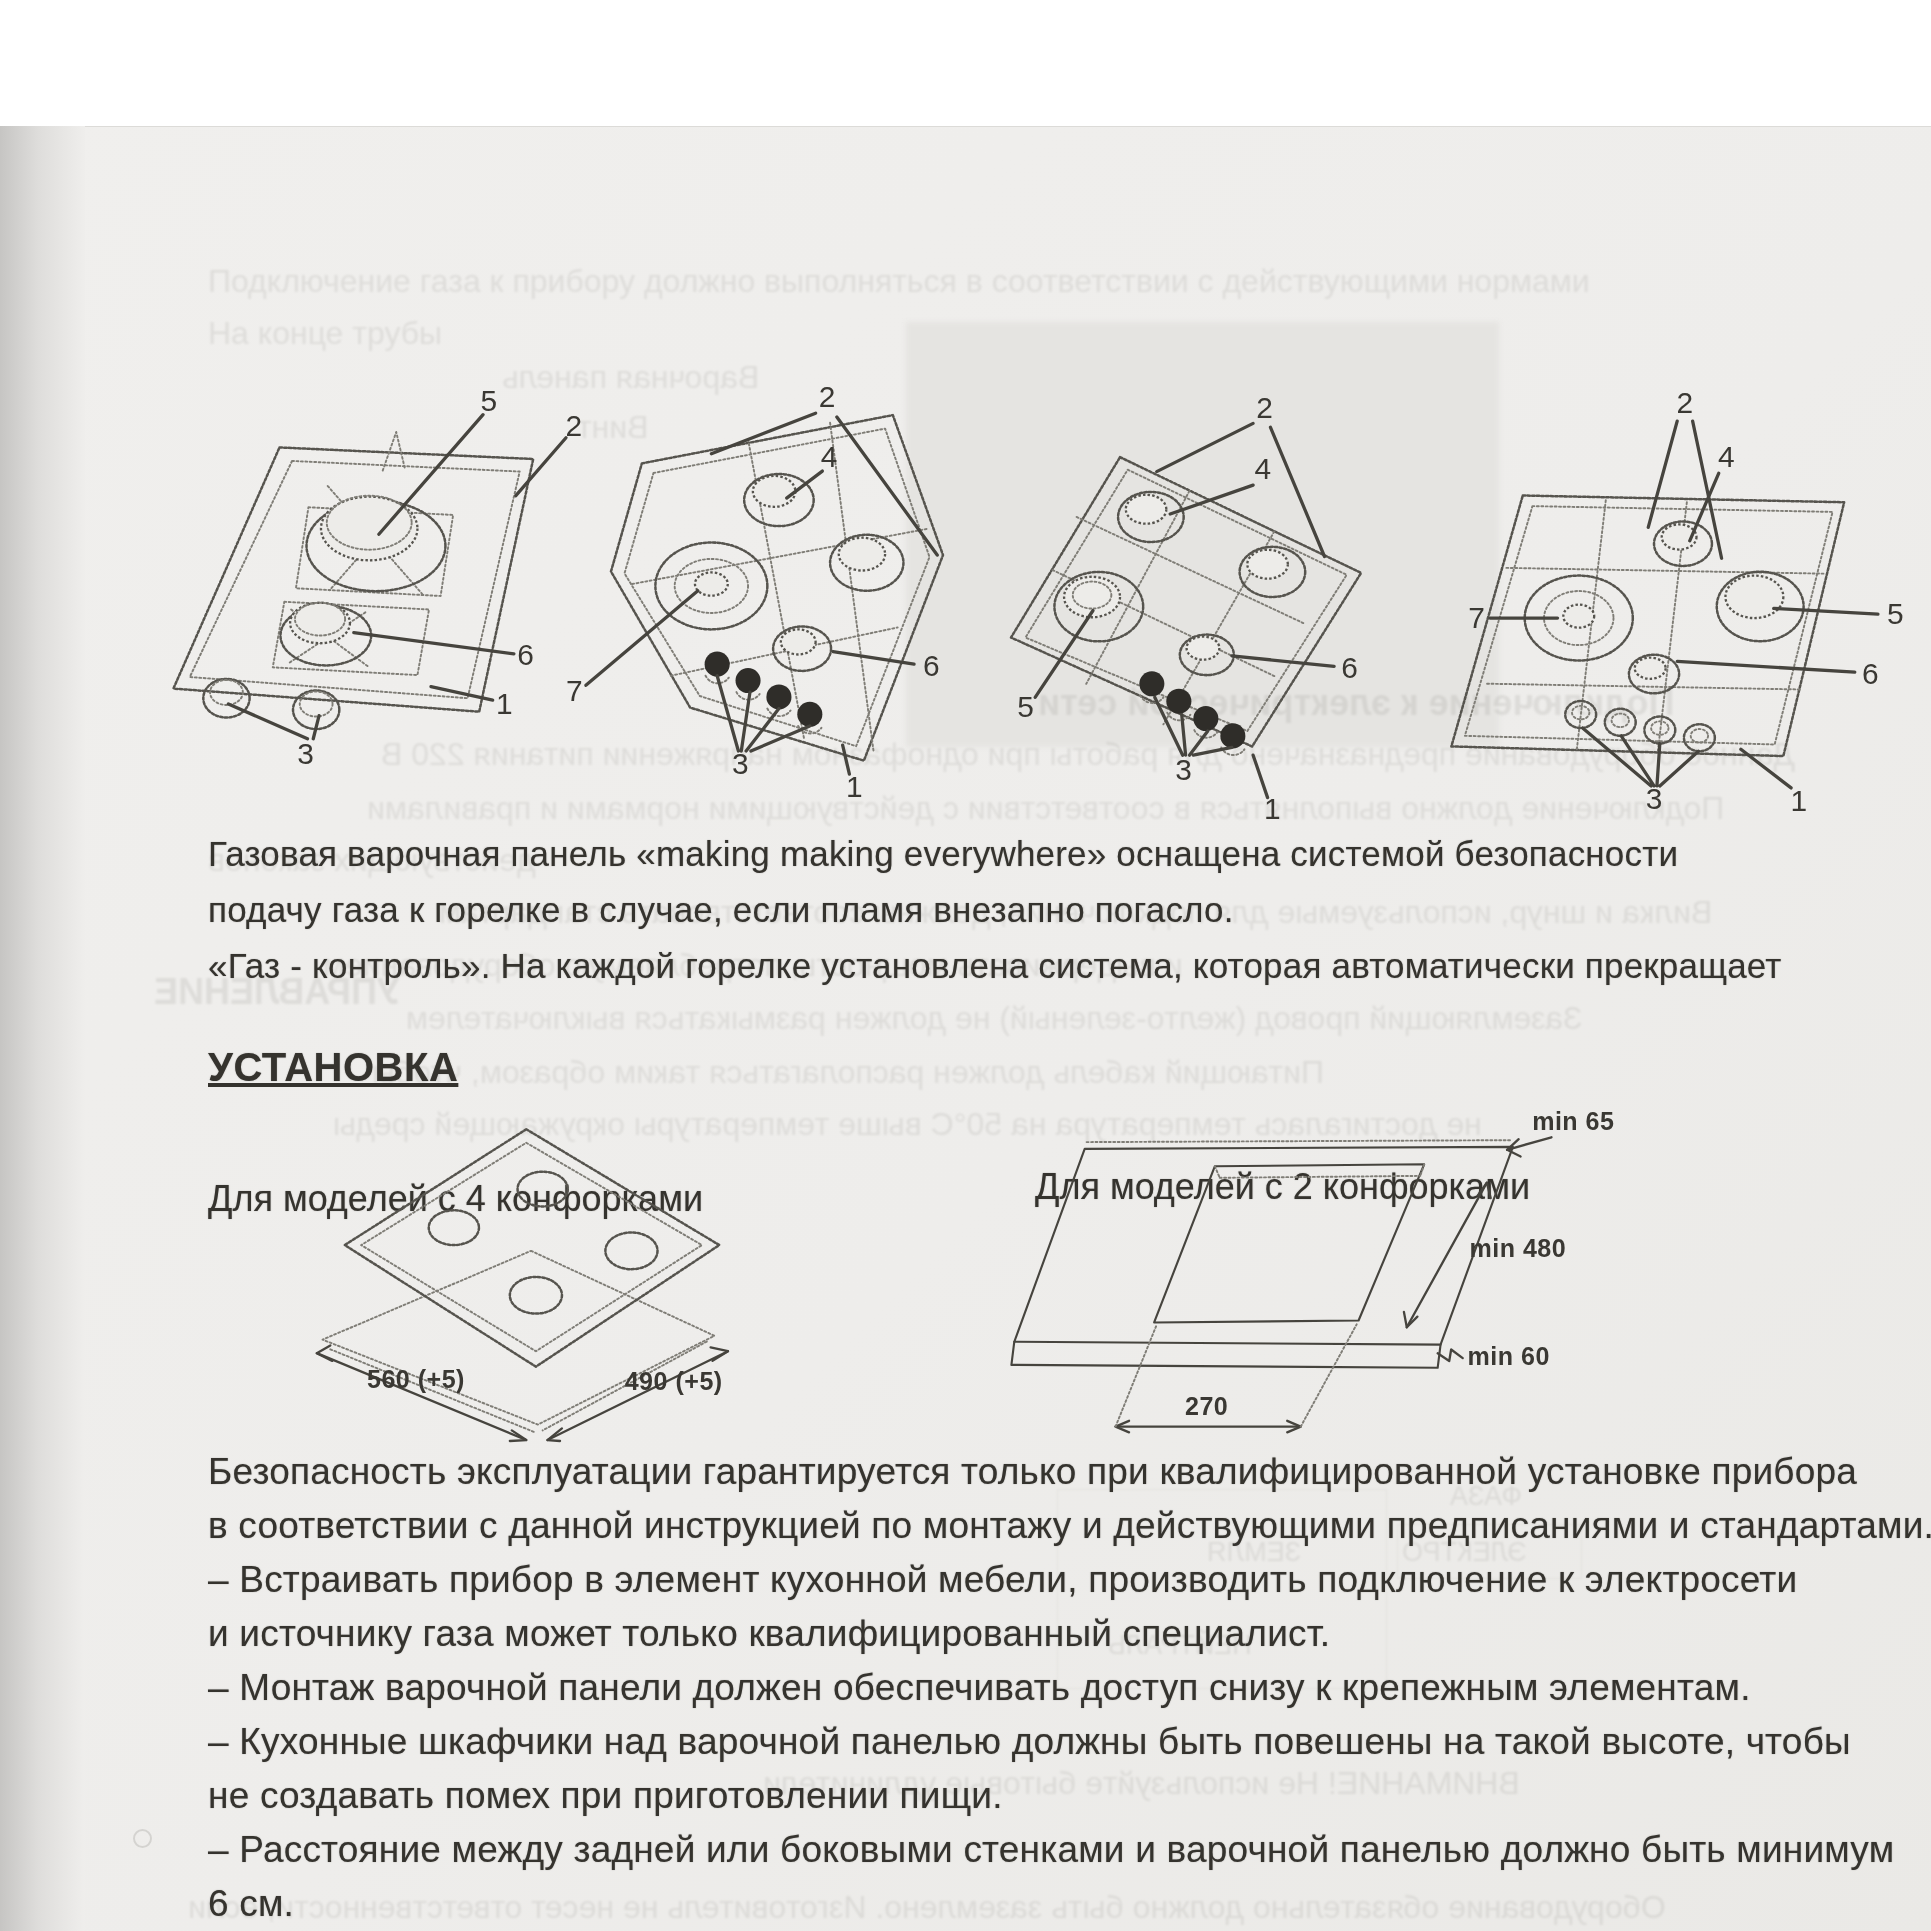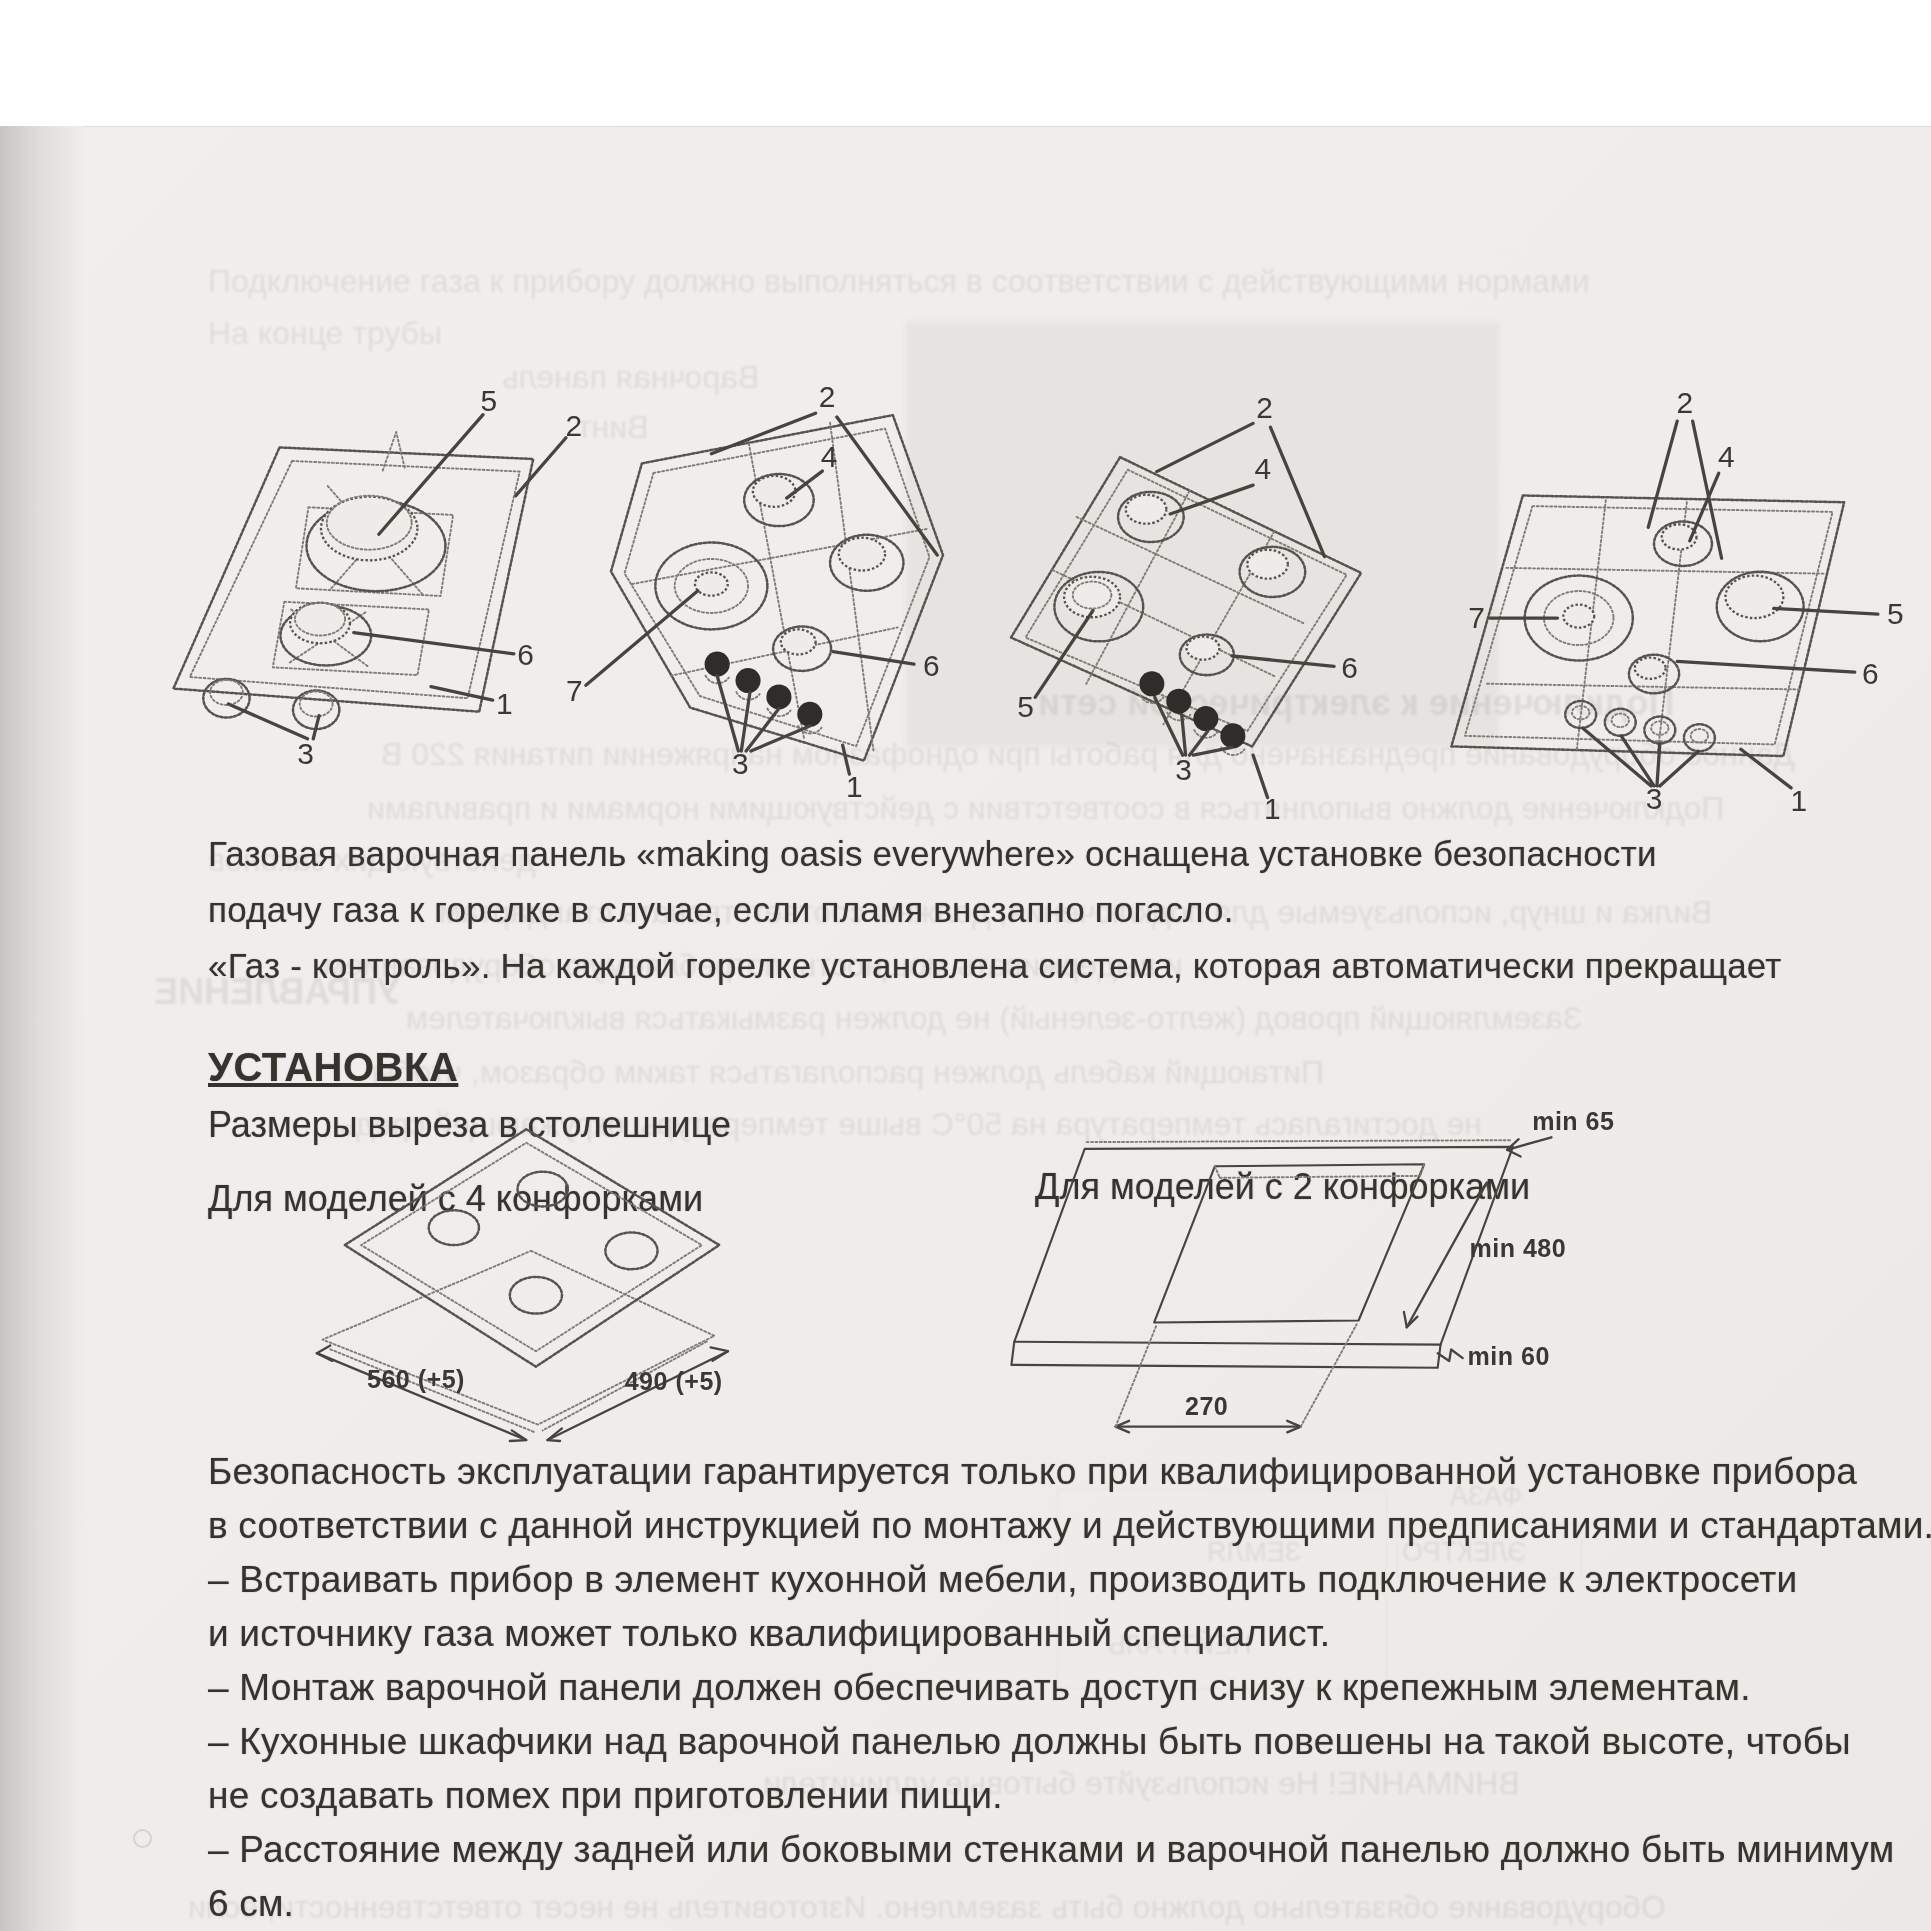--- a/index.html
+++ b/index.html
@@ -232,27 +232,26 @@
     <text class="num" x="260" y="50" text-anchor="middle">2</text>
     <text class="num" x="303" y="106" text-anchor="middle">4</text>
     <text class="num" x="44" y="272" text-anchor="middle">7</text>
     <text class="num" x="478" y="268" text-anchor="middle">5</text>
     <text class="num" x="452" y="330" text-anchor="middle">6</text>
     <text class="num" x="228" y="460" text-anchor="middle">3</text>
     <text class="num" x="378" y="462" text-anchor="middle">1</text>
   </svg>
 
   <div class="t body36" style="left:208px;top:826px;">
-    <div>Газовая варочная панель «making oasis everywhere» оснащена установке безопасности</div>
+    <div>Газовая варочная панель «making making everywhere» оснащена системой безопасности</div>
     <div>подачу газа к горелке в случае, если пламя внезапно погасло.</div>
     <div>«Газ - контроль». На каждой горелке установлена система, которая автоматически прекращает</div>
   </div>
 
   <div class="t h1" style="left:208px;top:1045px;text-decoration:underline;">УСТАНОВКА</div>
-  <div class="t sub" style="left:208px;top:1104px;">Размеры выреза в столешнице</div>
   <div class="t sub" style="left:208px;top:1178px;">Для моделей с 4 конфорками</div>
   <div class="t sub" style="left:1035px;top:1166px;">Для моделей с 2 конфорками</div>
 
   <svg style="left:253px;top:1108px;" width="560" height="333" viewBox="0 0 580 345">
     <g>
       <path class="ln2" d="M288 148 L478 236 L295 328 L72 240 Z"></path>
       <path class="ln2" d="M80 250 L292 336 M470 242 L300 334"></path>
     </g>
     <g>
       <path class="ln" d="M283 22 L483 142 L293 268 L95 142 Z"></path>

